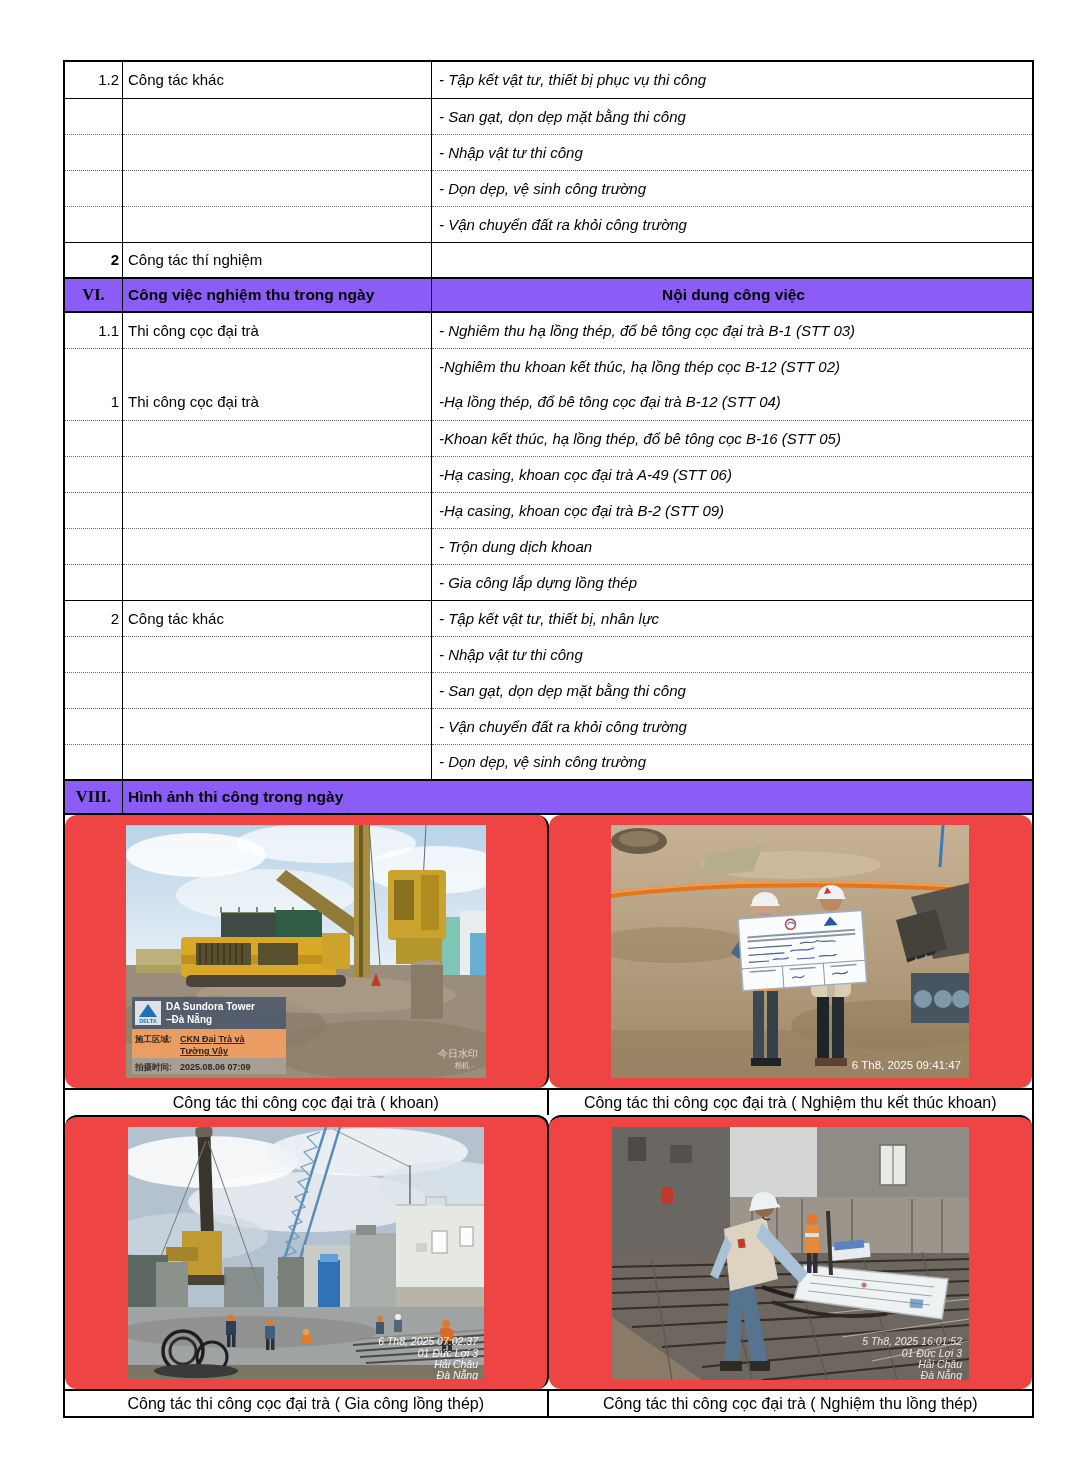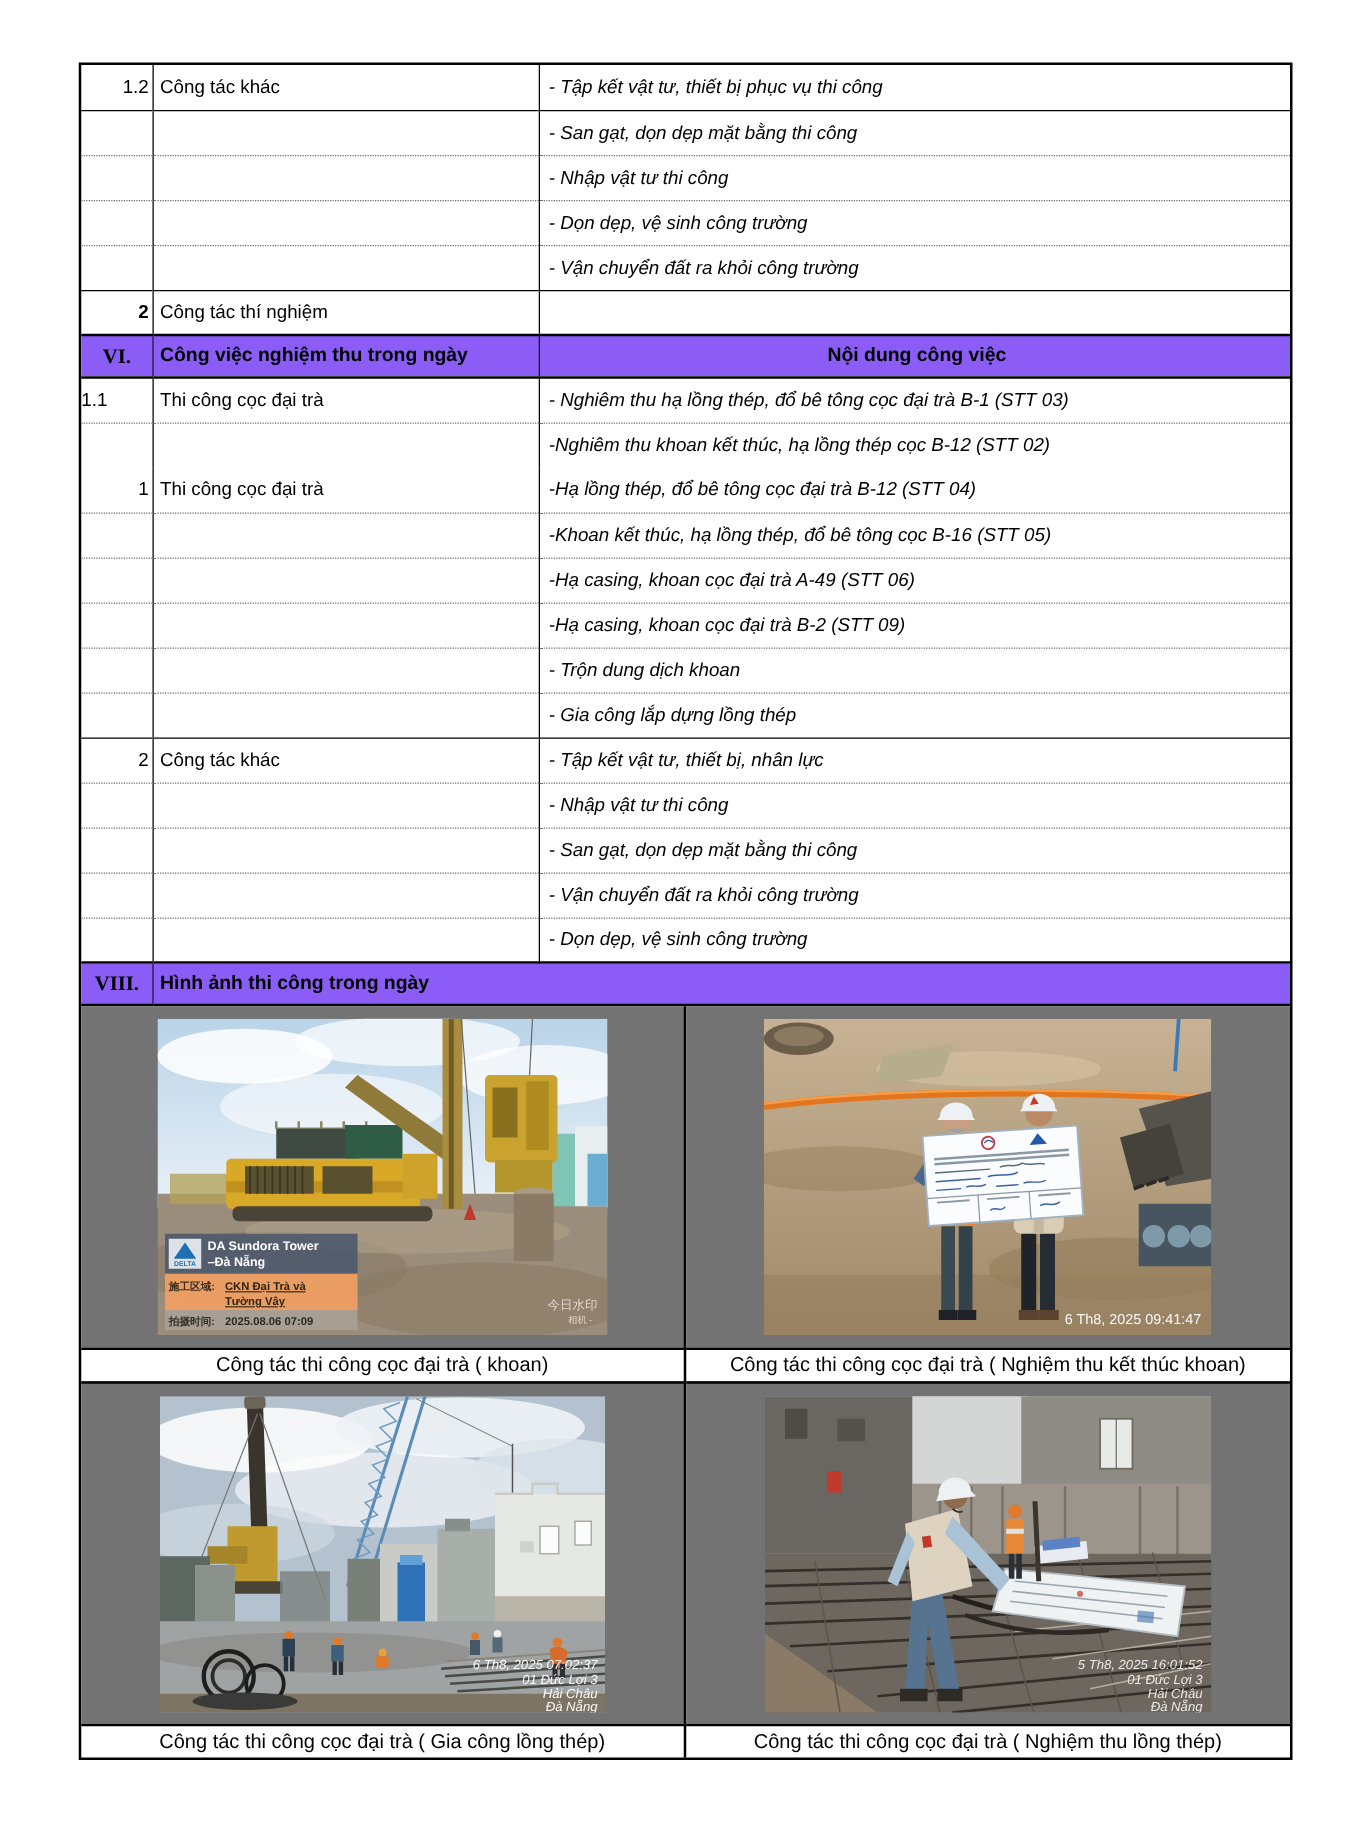--- a/index.html
+++ b/index.html
@@ -1,35 +1,35 @@
 <!DOCTYPE html>
 <html><head>
 <meta charset="utf-8">
 <style>
   html,body{margin:0;padding:0;background:#fff;}
   body{width:1085px;height:1467px;position:relative;font-family:"Liberation Sans","DejaVu Sans",sans-serif;color:#000;}
-  .report{position:absolute;left:63px;top:50px;width:967px;border:2px solid #000;background:#fff;}
+  .report{position:absolute;left:63px;top:60px;width:967px;border:2px solid #000;background:#fff;}
   table{border-collapse:collapse;width:100%;table-layout:fixed;}
   td{padding:0 4px;font-size:15px;vertical-align:middle;overflow:hidden;white-space:nowrap;}
   td.c1{width:50px;text-align:right;padding-right:3px;}
-  td.c1.left{text-align:left;padding-left:0;}
+  td.c1.left{text-align:right;padding-left:0;}
   td.c1.bold{font-weight:bold;}
   td.c2{width:299px;border-left:1.5px solid #000;padding-left:5px;}
   td.c3{border-left:1.5px solid #000;padding-left:7px;font-style:italic;}
   tr.datarow{height:36px;}
   tr.sep-solid td{border-top:1.5px solid #000;}
   tr.sep-dot td{border-top:1px dotted #6e6e6e;}
   tr.section{height:34px;}
   tr.section td{background:#8b5cf6;border-top:2px solid #000;border-bottom:2px solid #000;font-weight:bold;}
   tr.section td.c1{font-family:"Liberation Serif","DejaVu Serif",serif;font-size:16.5px;text-align:center;padding:0;}
   tr.section td.c3{font-style:normal;text-align:center;font-size:15.5px;}
   tr.section td.c2{font-size:15.5px;}
   
   .photo-grid{display:grid;grid-template-columns:1fr 1fr;width:100%;}
-  .photo-cell{height:273px;display:flex;align-items:center;justify-content:center;background:#737373;}
+  .photo-cell{height:273px;display:flex;align-items:center;justify-content:center;background:#ef4444;border-radius:12px;}
   .photo-cell.r2{height:272px;border-top:2px solid #000;font-style:italic;}
   .photo-cell.colL,.caption-cell.colL{border-right:2px solid #000;}
   .caption-cell{height:25px;border-top:2px solid #000;display:flex;align-items:center;justify-content:center;font-size:16px;}
   .photo-frame{display:block;}
   svg text{font-family:"Liberation Sans","DejaVu Sans",sans-serif;}
 </style>
 </head>
 <body>
 
 <div class="report">

